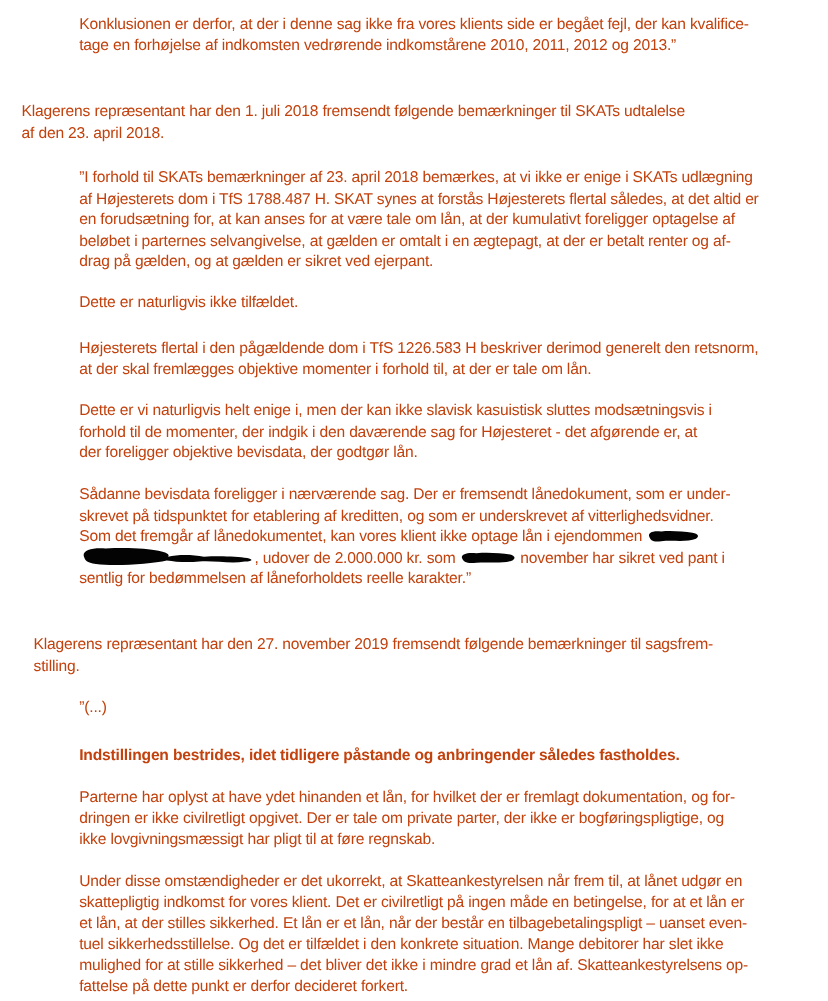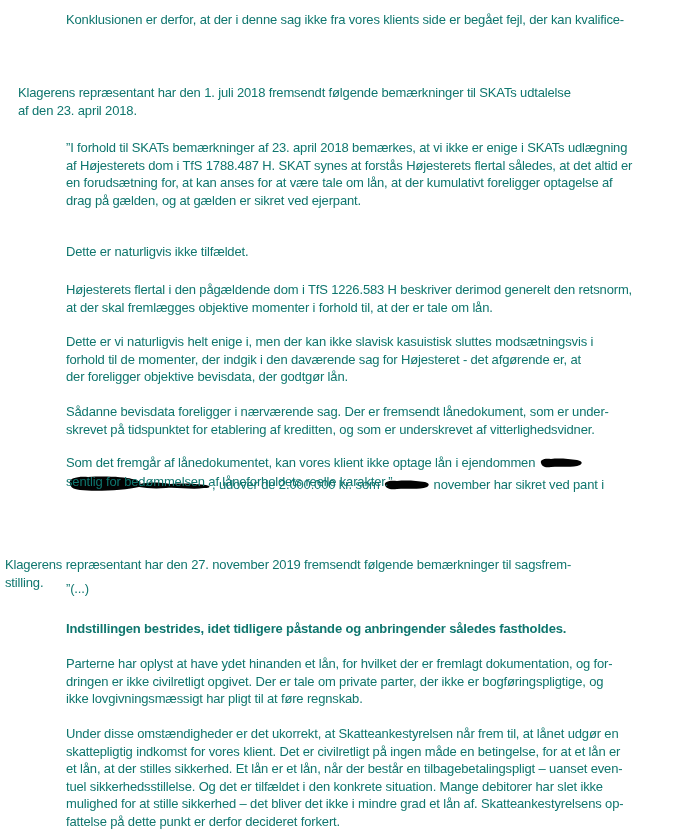--- a/index.html
+++ b/index.html
@@ -3,50 +3,52 @@
 <meta charset="utf-8">
 <style>
   html,body{margin:0;padding:0;background:#ffffff;}
   .page{
     position:relative;
     width:690px;height:834px;
     background:#ffffff;
     font-family:"Liberation Sans","DejaVu Sans",sans-serif;
     font-size:13px;
     letter-spacing:-0.15px;
-    color:#0f766e;
+    color:#c2410c;
     overflow:hidden;
   }
   .para{position:absolute;}
   .ln{height:17.5px;line-height:17.5px;white-space:pre;}
-  .ln span{white-space:pre;margin-top:20px;}
+  .ln span{white-space:pre;}
   .u{text-underline-offset:2px;}
   .redact{display:inline-block;vertical-align:-1px;}
   .redact svg{display:block;}
   .redact path{fill:#030303;}
   .r-big{vertical-align:-2px;}
 </style>
 </head>
 <body>
 
 <div class="page">
 
   <div class="para" style="left:66px;top:11px;">
     <div class="ln">Konklusionen er derfor, at der i denne sag ikke fra vores klients side er begået fejl, der kan kvalifice-</div>
+    <div class="ln">tage en forhøjelse af indkomsten vedrørende indkomstårene 2010, 2011, 2012 og 2013.”</div>
   </div>
 
   <div class="para" style="left:18px;top:84px;">
     <div class="ln">Klagerens repræsentant har den 1. juli 2018 fremsendt følgende bemærkninger til SKATs udtalelse</div>
     <div class="ln">af den 23. april 2018.</div>
   </div>
 
   <div class="para" style="left:66px;top:139px;">
     <div class="ln">”I forhold til SKATs bemærkninger af 23. april 2018 bemærkes, at vi ikke er enige i SKATs udlægning</div>
     <div class="ln">af Højesterets dom i TfS 1788.487 H. SKAT synes at forstås Højesterets flertal således, at det altid er</div>
     <div class="ln"><span>en forudsætning for, at kan anses for at være tale om lån, </span><span class="u">at</span><span> der kumulativt foreligger optagelse af</span></div>
+    <div class="ln"><span>beløbet i parternes selvangivelse, </span><span class="u">at</span><span> gælden er omtalt i en ægtepagt, </span><span class="u">at</span><span> der er betalt renter og af-</span></div>
     <div class="ln"><span>drag på gælden, og </span><span class="u">at</span><span> gælden er sikret ved ejerpant.</span></div>
   </div>
 
   <div class="para" style="left:66px;top:243px;">
     <div class="ln">Dette er naturligvis ikke tilfældet.</div>
   </div>
 
   <div class="para" style="left:66px;top:281px;">
     <div class="ln">Højesterets flertal i den pågældende dom i TfS 1226.583 H beskriver derimod generelt den retsnorm,</div>
     <div class="ln">at der skal fremlægges objektive momenter i forhold til, at der er tale om lån.</div>
@@ -65,21 +67,21 @@
             <path d="M2,5 C1,2 5,0 12,1 C20,0 30,1 38,2 C43,3 44,5 41,7 C34,10 22,8 12,9 C5,10 3,8 2,5 Z"></path>
           </svg></span></div>
     <div class="ln"><span class="redact r-big"><svg width="146" height="15" viewBox="0 0 146 15" xmlns="http://www.w3.org/2000/svg">
             <path d="M4,8 C2,3 10,0 22,1 C40,0 58,1 66,3 C72,4 76,6 74,8 C82,6 94,6 104,8 C118,7 132,8 140,9 C145,10 145,12 138,12 C126,14 112,11 100,12 C88,13 80,12 73,11 C60,14 30,16 14,14 C6,13 5,11 4,8 Z"></path>
           </svg></span><span>, udover de 2.000.000 kr. som </span><span class="redact"><svg width="47" height="10" viewBox="0 0 47 10" xmlns="http://www.w3.org/2000/svg">
             <path d="M2,5 C1,2 6,0 14,1 C24,0 34,1 42,2 C46,3 47,5 44,7 C36,10 24,8 14,9 C6,10 3,8 2,5 Z"></path>
           </svg></span><span> november har sikret ved pant i</span></div>
     <div class="ln">sentlig for bedømmelsen af låneforholdets reelle karakter.”</div>
   </div>
 
-  <div class="para" style="left:5px;top:528px;margin-top:28px;">
+  <div class="para" style="left:28px;top:528px;">
     <div class="ln">Klagerens repræsentant har den 27. november 2019 fremsendt følgende bemærkninger til sagsfrem-</div>
     <div class="ln">stilling.</div>
   </div>
 
   <div class="para" style="left:66px;top:580px;">
     <div class="ln">”(...)</div>
   </div>
 
   <div class="para" style="left:66px;top:620px;font-weight:bold;">
     <div class="ln">Indstillingen bestrides, idet tidligere påstande og anbringender således fastholdes.</div>

